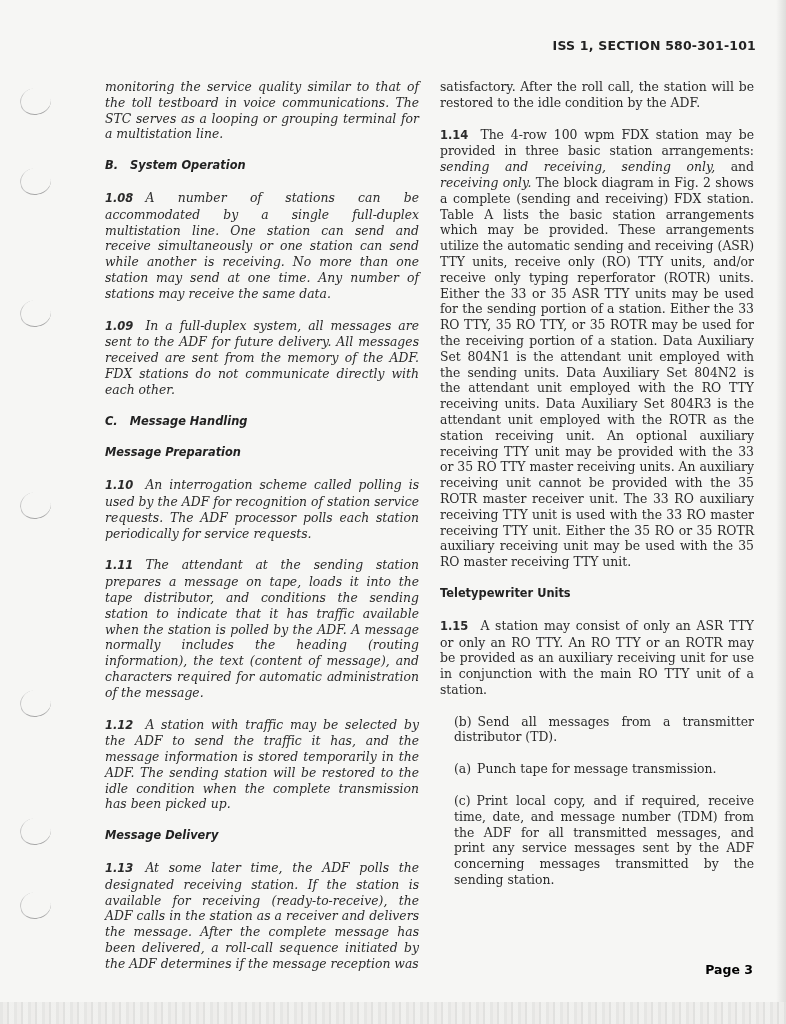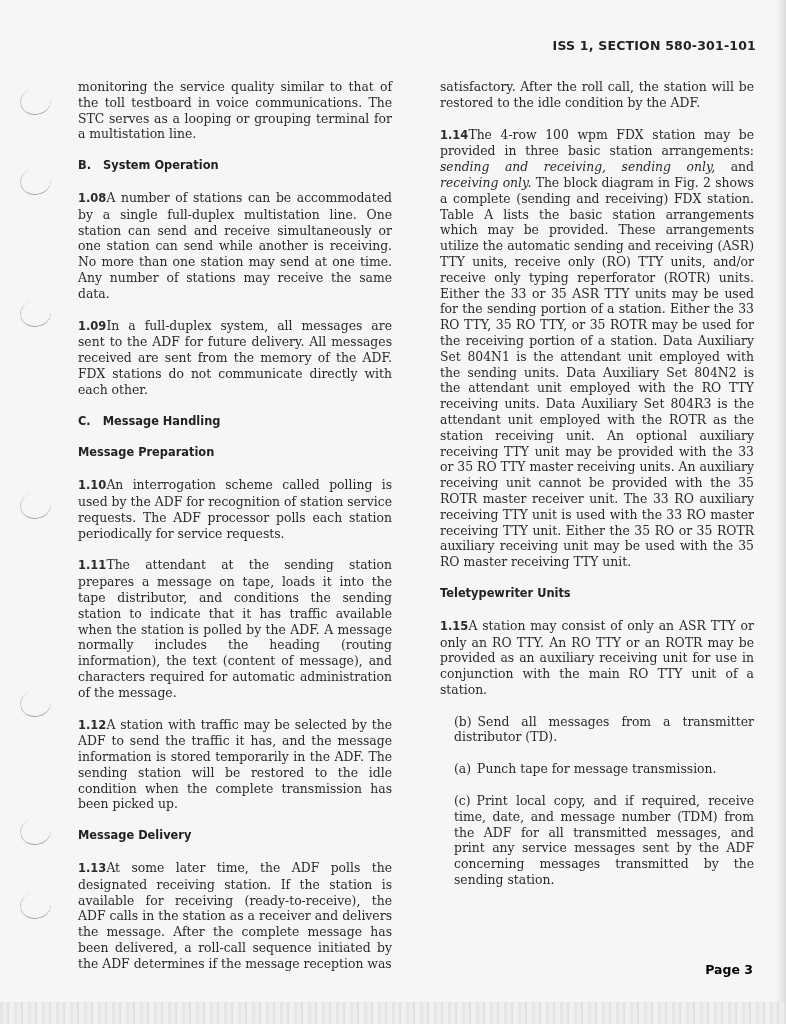--- a/index.html
+++ b/index.html
@@ -34,26 +34,26 @@
   .footer {
     position: absolute; top: 962px; right: 33px;
     font-family: "DejaVu Sans", "Liberation Sans", sans-serif;
     font-weight: bold; font-size: 12.5px; color: #000000;
   }
   .col {
     position: absolute; top: 79px; width: 314px;
     font-size: 12.4px; line-height: 15.8px;
     text-align: justify;
   }
-  .col.left { left: 78px; }
+  .col.left { left: 105px; font-style: italic; }
   .col.right { left: 440px; }
   .para { margin: 0 0 16px 0; }
   .para .num {
     font-family: "DejaVu Sans", "Liberation Sans", sans-serif;
-    font-weight: bold; font-size: 11.5px; 
+    font-weight: bold; font-size: 11.5px; margin-right: 12px;
   }
   .h-sec, .h-sub {
     font-family: "DejaVu Sans", "Liberation Sans", sans-serif;
     font-weight: bold; font-size: 11.4px; margin: 0 0 16px 0; color: #222;
   }
   .h-sec .letter { margin-right: 12px; }
   .item { margin: 0 0 16px 14px; }
   .item .lbl { margin-right: 6px; }
   em.bi { font-weight: normal; font-style: italic; }
 </style>

